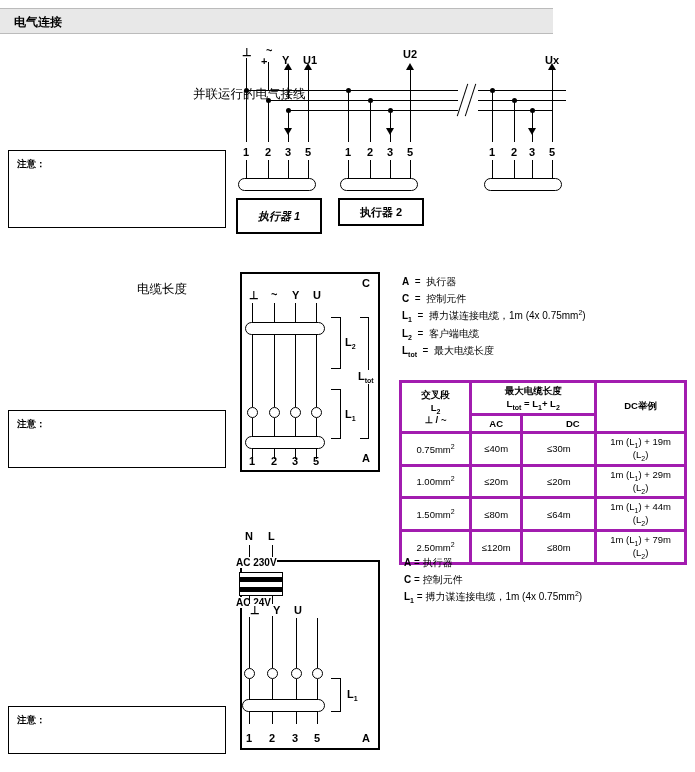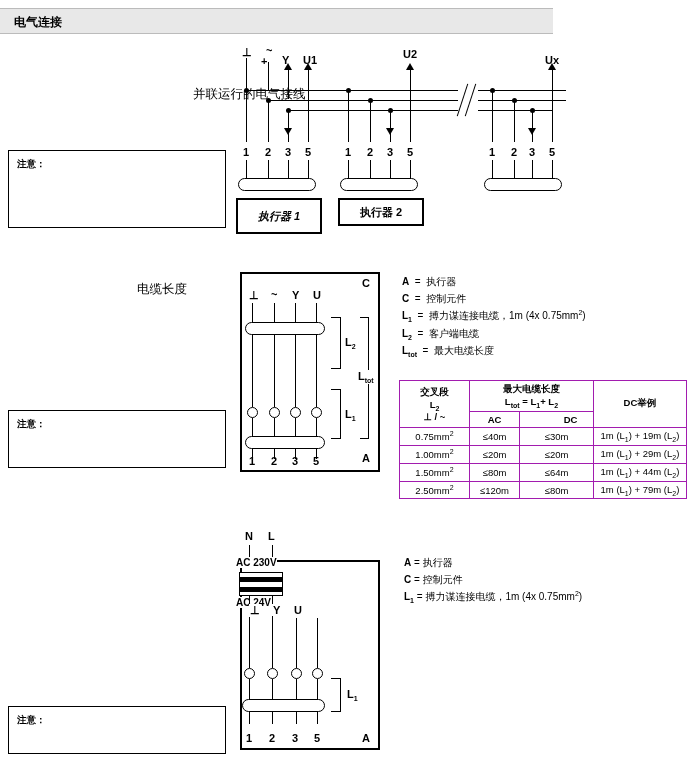--- a/index.html
+++ b/index.html
@@ -63,21 +63,21 @@
   .circ{position:absolute;width:11px;height:11px;border:1px solid #000;border-radius:50%;box-sizing:border-box;}
 
   
   .oval{position:absolute;border:1px solid #000;border-radius:9px;box-sizing:border-box;background:#fff;}
 
   
   table.cable{
     position:absolute;border-collapse:collapse;font-size:9.5px;background:#fff;
   }
   table.cable td,table.cable th{
-    border:1px solid #a21caf;text-align:center;padding:2px 4px;font-weight:normal;
+    border:3px solid #a21caf;text-align:center;padding:2px 4px;font-weight:normal;
   }
   table.cable th{font-weight:bold;}
   .sup{font-size:7px;vertical-align:super;}
   .sub{font-size:7px;vertical-align:sub;}
 
   .legend{position:absolute;font-size:10px;line-height:1.65;}
   .legend b{font-weight:bold;}
 
   .bigtitle{position:absolute;font-size:12.5px;}
 

